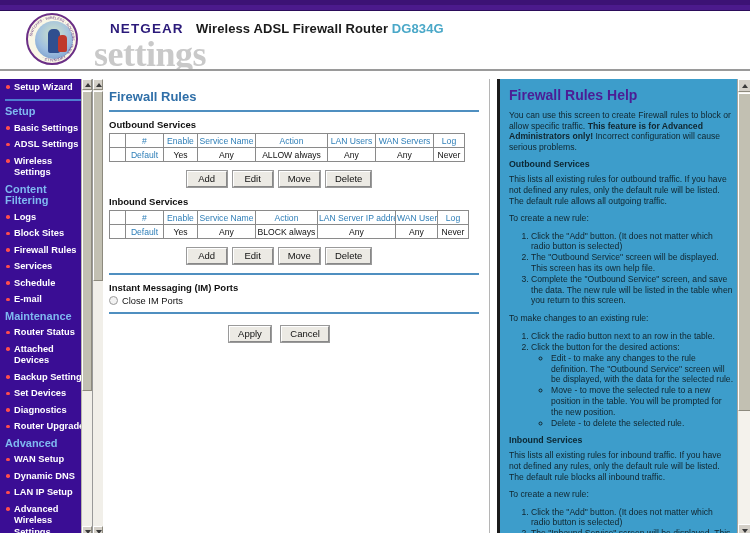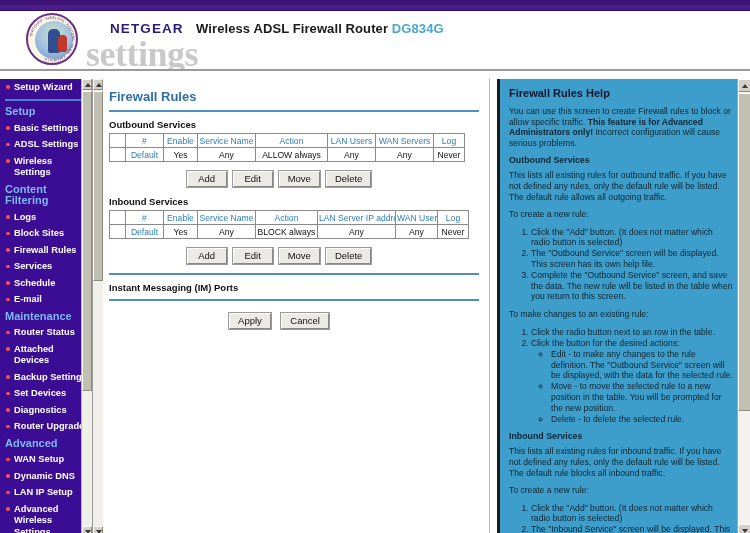--- a/index.html
+++ b/index.html
@@ -56,21 +56,21 @@
     letter-spacing: 1.1px;
     color: #2b1a7a;
   }
   .brand .model-line {
     color: #1a1a1a; letter-spacing: 0.1px; font-size: 13px;
   }
   .brand .model {
     color: #4aa8c8;
   }
   .settings-word {
-    position: absolute; left: 86px; top: 22px;
+    position: absolute; left: 94px; top: 22px;
     font-family: "Liberation Serif", serif;
     font-size: 36px; font-weight: bold;
     color: #c9c9c9;
     letter-spacing: -0.5px;
   }
   .mast-sep { height: 2px; background: #9a9a9a; }
   .mast-gap { height: 8px; background: #ffffff; }
 
   
   .frames {
@@ -225,21 +225,21 @@
   
   .help {
     position: absolute; left: 497px; top: 0;
     width: 253px; height: 458px;
     background: #3d9dcb;
     border-left: 3px solid #1b1b1b;
     overflow: hidden;
   }
   .help-inner { padding: 7px 16px 0 9px; color: #11252e; }
   .help-title {
-    font-size: 11px; font-weight: bold; color: #0f172a;
+    font-size: 14px; font-weight: bold; color: #4c1d95;
     margin: 1px 0 7px 0;
   }
   .help p {
     margin: 0 0 7px 0;
     font-size: 8.6px;
     line-height: 10.6px;
     color: #10252e;
   }
   .help h4 {
     margin: 0 0 5px 0;
@@ -436,20 +436,25 @@
                 <td>Any</td>
                 <td>Any</td>
                 <td>Never</td>
               </tr>
             </tbody>
         </table>
         <div class="btnrow" id="ib-btns"><span class="btn">Add</span><span class="btn">Edit</span><span class="btn">Move</span><span class="btn">Delete</span></div>
 
         <div class="hr-blue"></div>
         <div class="sec-label">Instant Messaging (IM) Ports</div>
+        <div class="imrow">
+          <label>
+            <span class="radio" id="rad-close"></span><span>Close IM Ports</span>
+          </label>
+        </div>
         <div class="hr-blue"></div>
 
         <div class="applyrow">
           <span class="btn">Apply</span>
           <span class="btn">Cancel</span>
         </div>
       </div>
     </div>
 
     <div class="vsep"></div>

